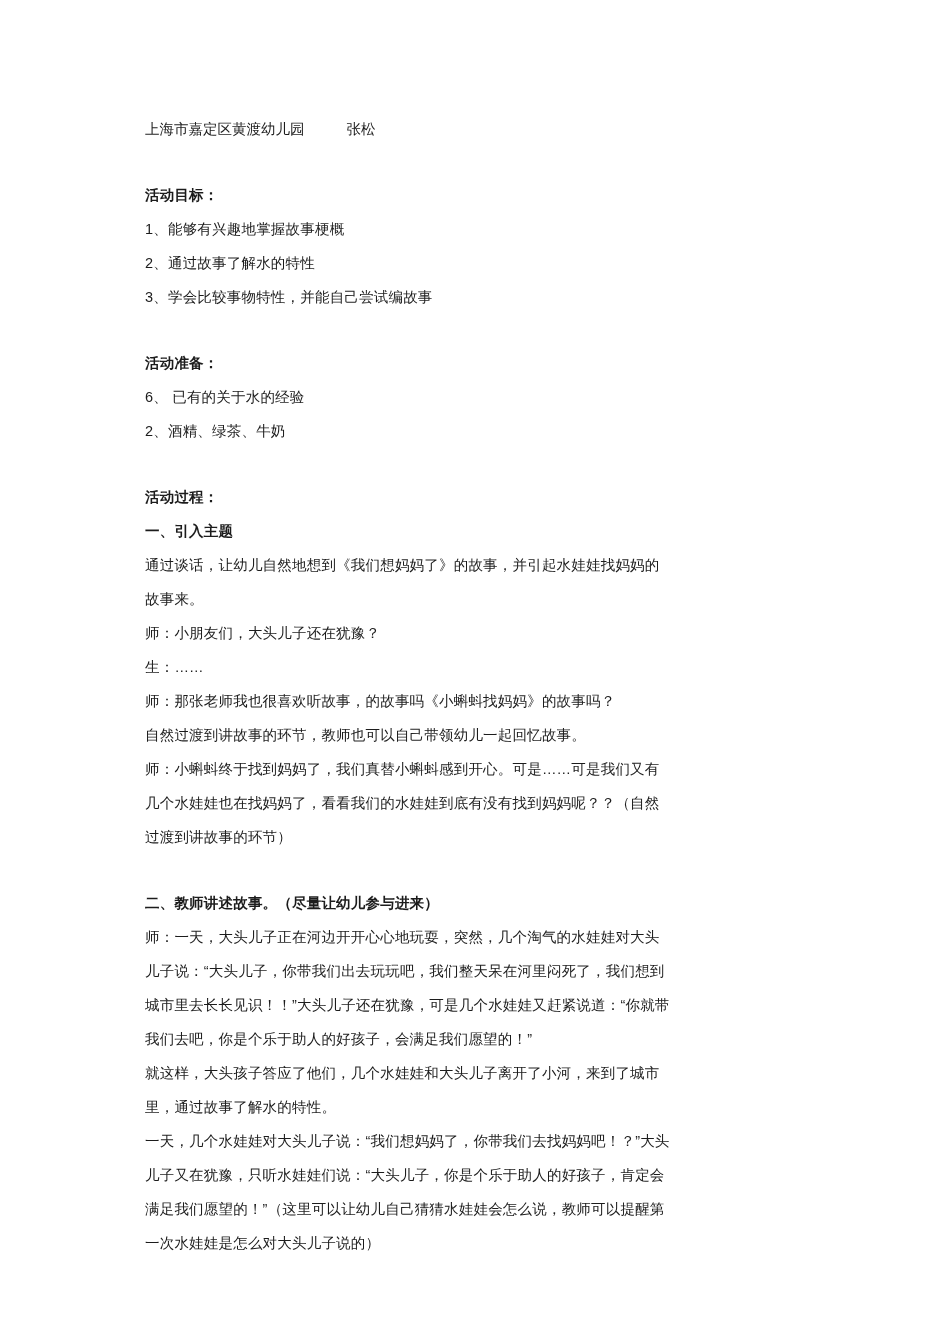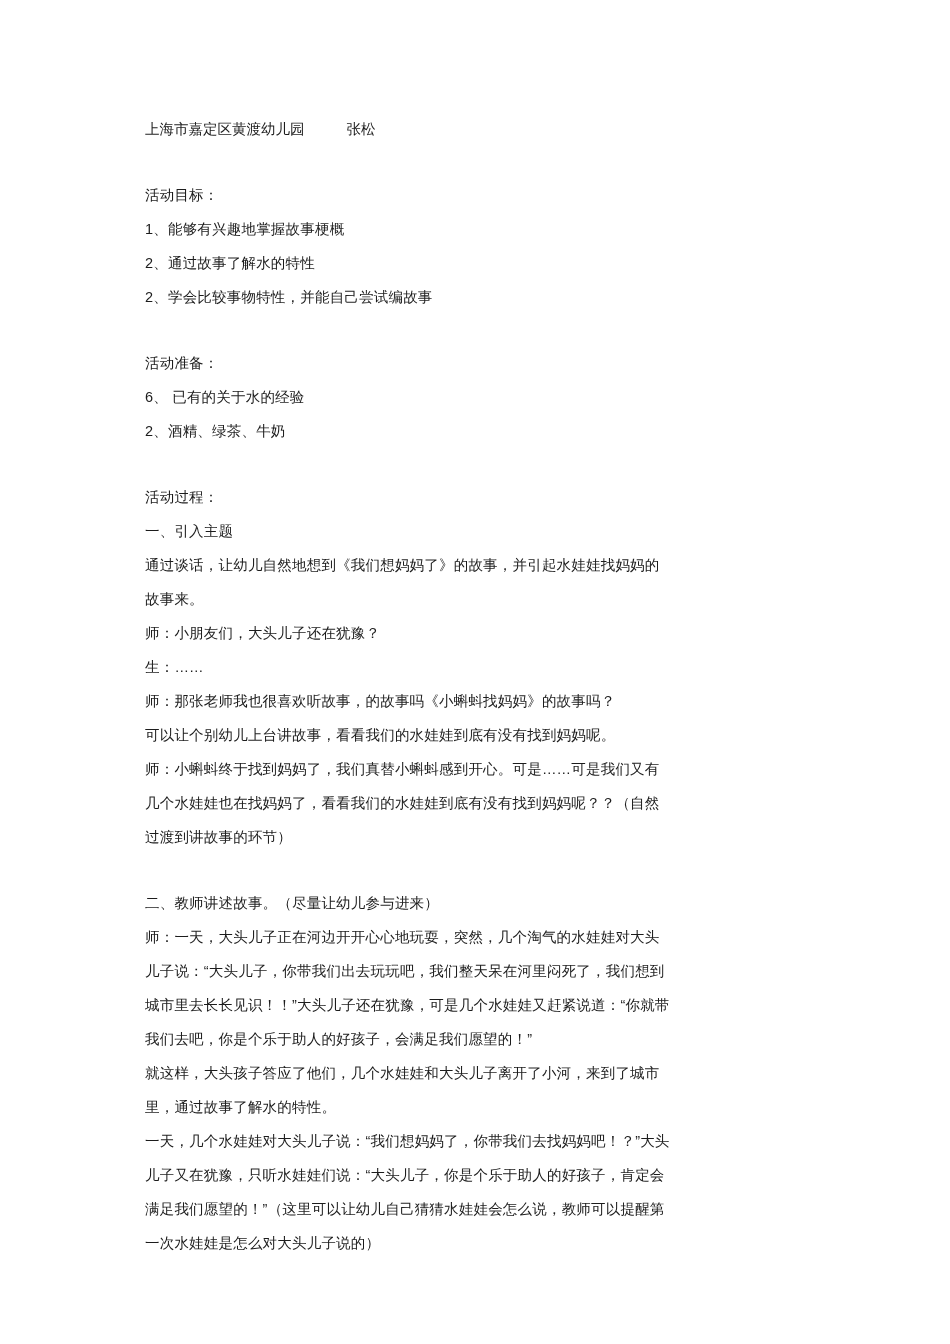--- a/index.html
+++ b/index.html
@@ -22,21 +22,21 @@
     background: #ffffff;
   }
   .doc-line {
     font-size: 14.5px;
     line-height: 34px;
     margin: 0;
     letter-spacing: 0.2px;
     white-space: pre-wrap;
   }
   .doc-line.bold {
-    font-weight: normal;
+    font-weight: bold;
   }
   .doc-line.gap {
     margin-top: 32px;
   }
   .header-line {
     font-size: 14.5px;
     line-height: 34px;
     margin: 0;
   }
   .header-line .author {
@@ -46,33 +46,33 @@
 </head>
 <body>
 
 <div class="page">
 
   <p class="header-line"><span>上海市嘉定区黄渡幼儿园</span><span class="author">张松</span></p>
 
   <p class="doc-line bold gap">活动目标：</p>
   <p class="doc-line">1、能够有兴趣地掌握故事梗概</p>
   <p class="doc-line">2、通过故事了解水的特性</p>
-  <p class="doc-line">2、学会比较事物特性，并能自己尝试编故事</p>
+  <p class="doc-line">3、学会比较事物特性，并能自己尝试编故事</p>
 
   <p class="doc-line bold gap">活动准备：</p>
   <p class="doc-line">6、 已有的关于水的经验</p>
   <p class="doc-line">2、酒精、绿茶、牛奶</p>
 
   <p class="doc-line bold gap">活动过程：</p>
   <p class="doc-line bold">一、引入主题</p>
   <p class="doc-line">通过谈话，让幼儿自然地想到《我们想妈妈了》的故事，并引起水娃娃找妈妈的故事来。</p>
   <p class="doc-line">师：小朋友们，大头儿子还在犹豫？</p>
   <p class="doc-line">生：……</p>
   <p class="doc-line">师：那张老师我也很喜欢听故事，的故事吗《小蝌蚪找妈妈》的故事吗？</p>
-  <p class="doc-line">可以让个别幼儿上台讲故事，看看我们的水娃娃到底有没有找到妈妈呢。</p>
+  <p class="doc-line">自然过渡到讲故事的环节，教师也可以自己带领幼儿一起回忆故事。</p>
   <p class="doc-line">师：小蝌蚪终于找到妈妈了，我们真替小蝌蚪感到开心。可是……可是我们又有几个水娃娃也在找妈妈了，看看我们的水娃娃到底有没有找到妈妈呢？？（自然过渡到讲故事的环节）</p>
 
   <p class="doc-line bold gap">二、教师讲述故事。（尽量让幼儿参与进来）</p>
   <p class="doc-line">师：一天，大头儿子正在河边开开心心地玩耍，突然，几个淘气的水娃娃对大头儿子说：“大头儿子，你带我们出去玩玩吧，我们整天呆在河里闷死了，我们想到城市里去长长见识！！”大头儿子还在犹豫，可是几个水娃娃又赶紧说道：“你就带我们去吧，你是个乐于助人的好孩子，会满足我们愿望的！”</p>
   <p class="doc-line">就这样，大头孩子答应了他们，几个水娃娃和大头儿子离开了小河，来到了城市里，通过故事了解水的特性。</p>
   <p class="doc-line">一天，几个水娃娃对大头儿子说：“我们想妈妈了，你带我们去找妈妈吧！？”大头儿子又在犹豫，只听水娃娃们说：“大头儿子，你是个乐于助人的好孩子，肯定会满足我们愿望的！”（这里可以让幼儿自己猜猜水娃娃会怎么说，教师可以提醒第一次水娃娃是怎么对大头儿子说的）</p>
 
 </div>
 
 </body></html>

